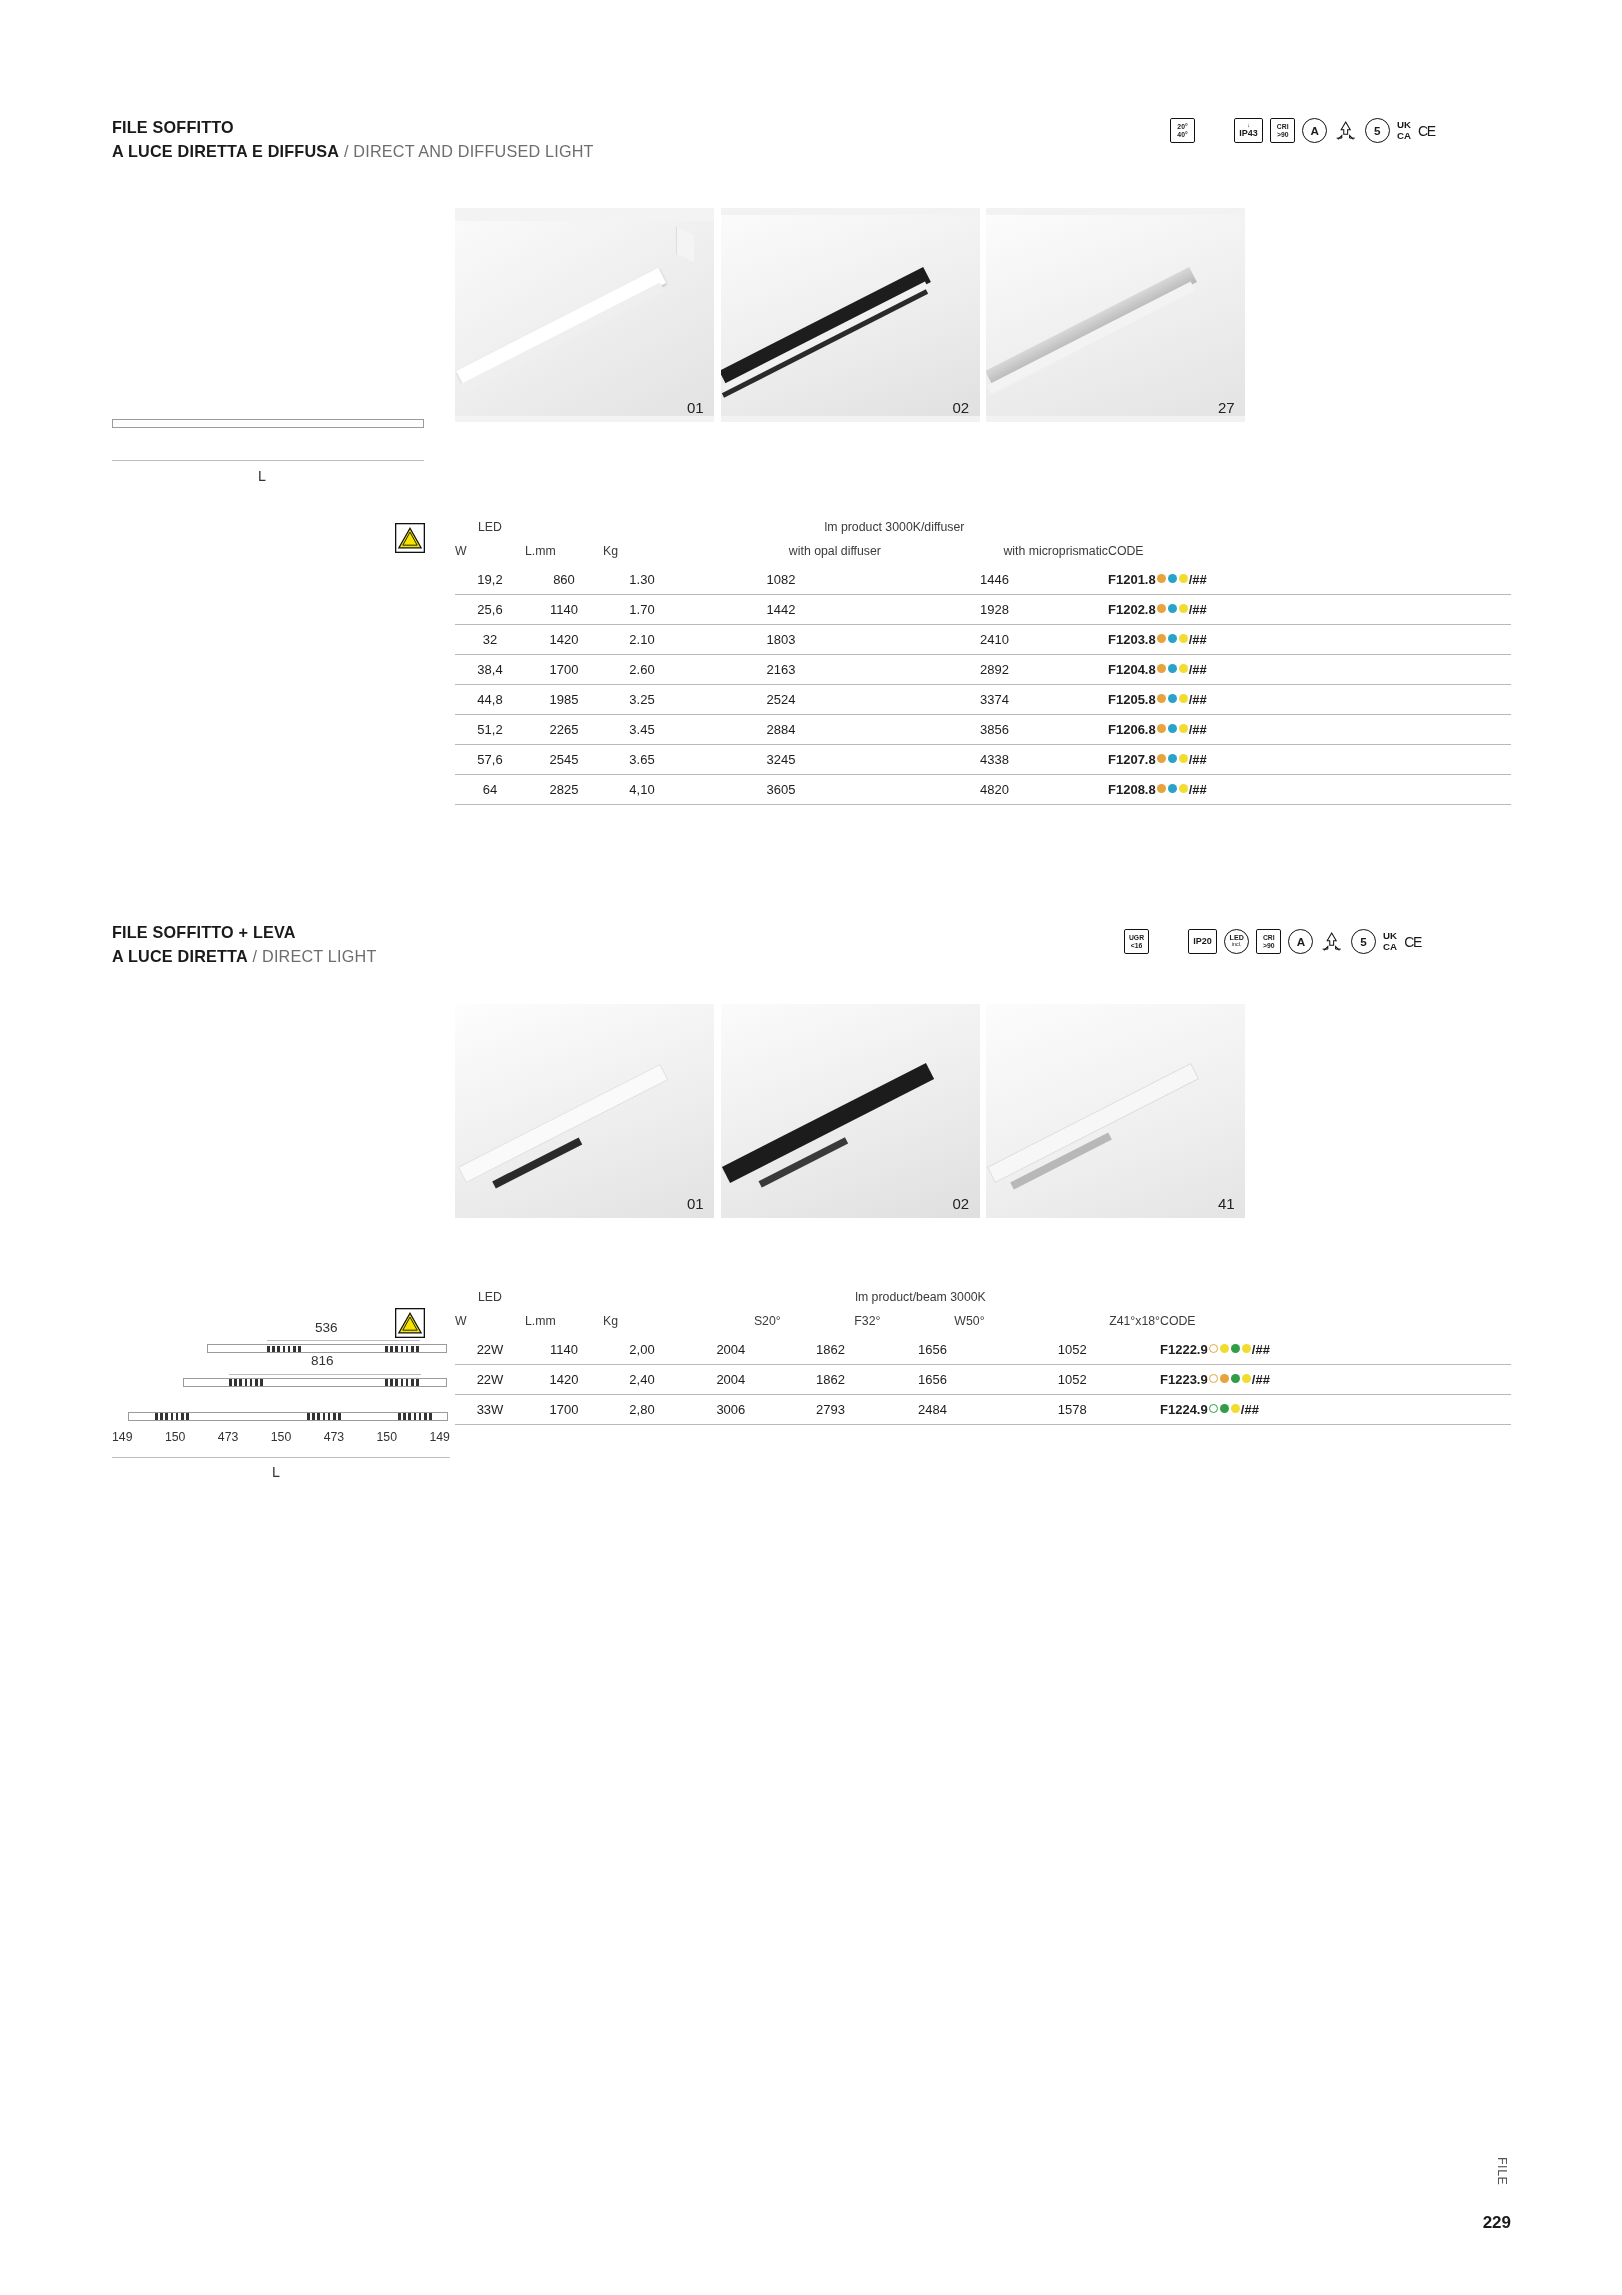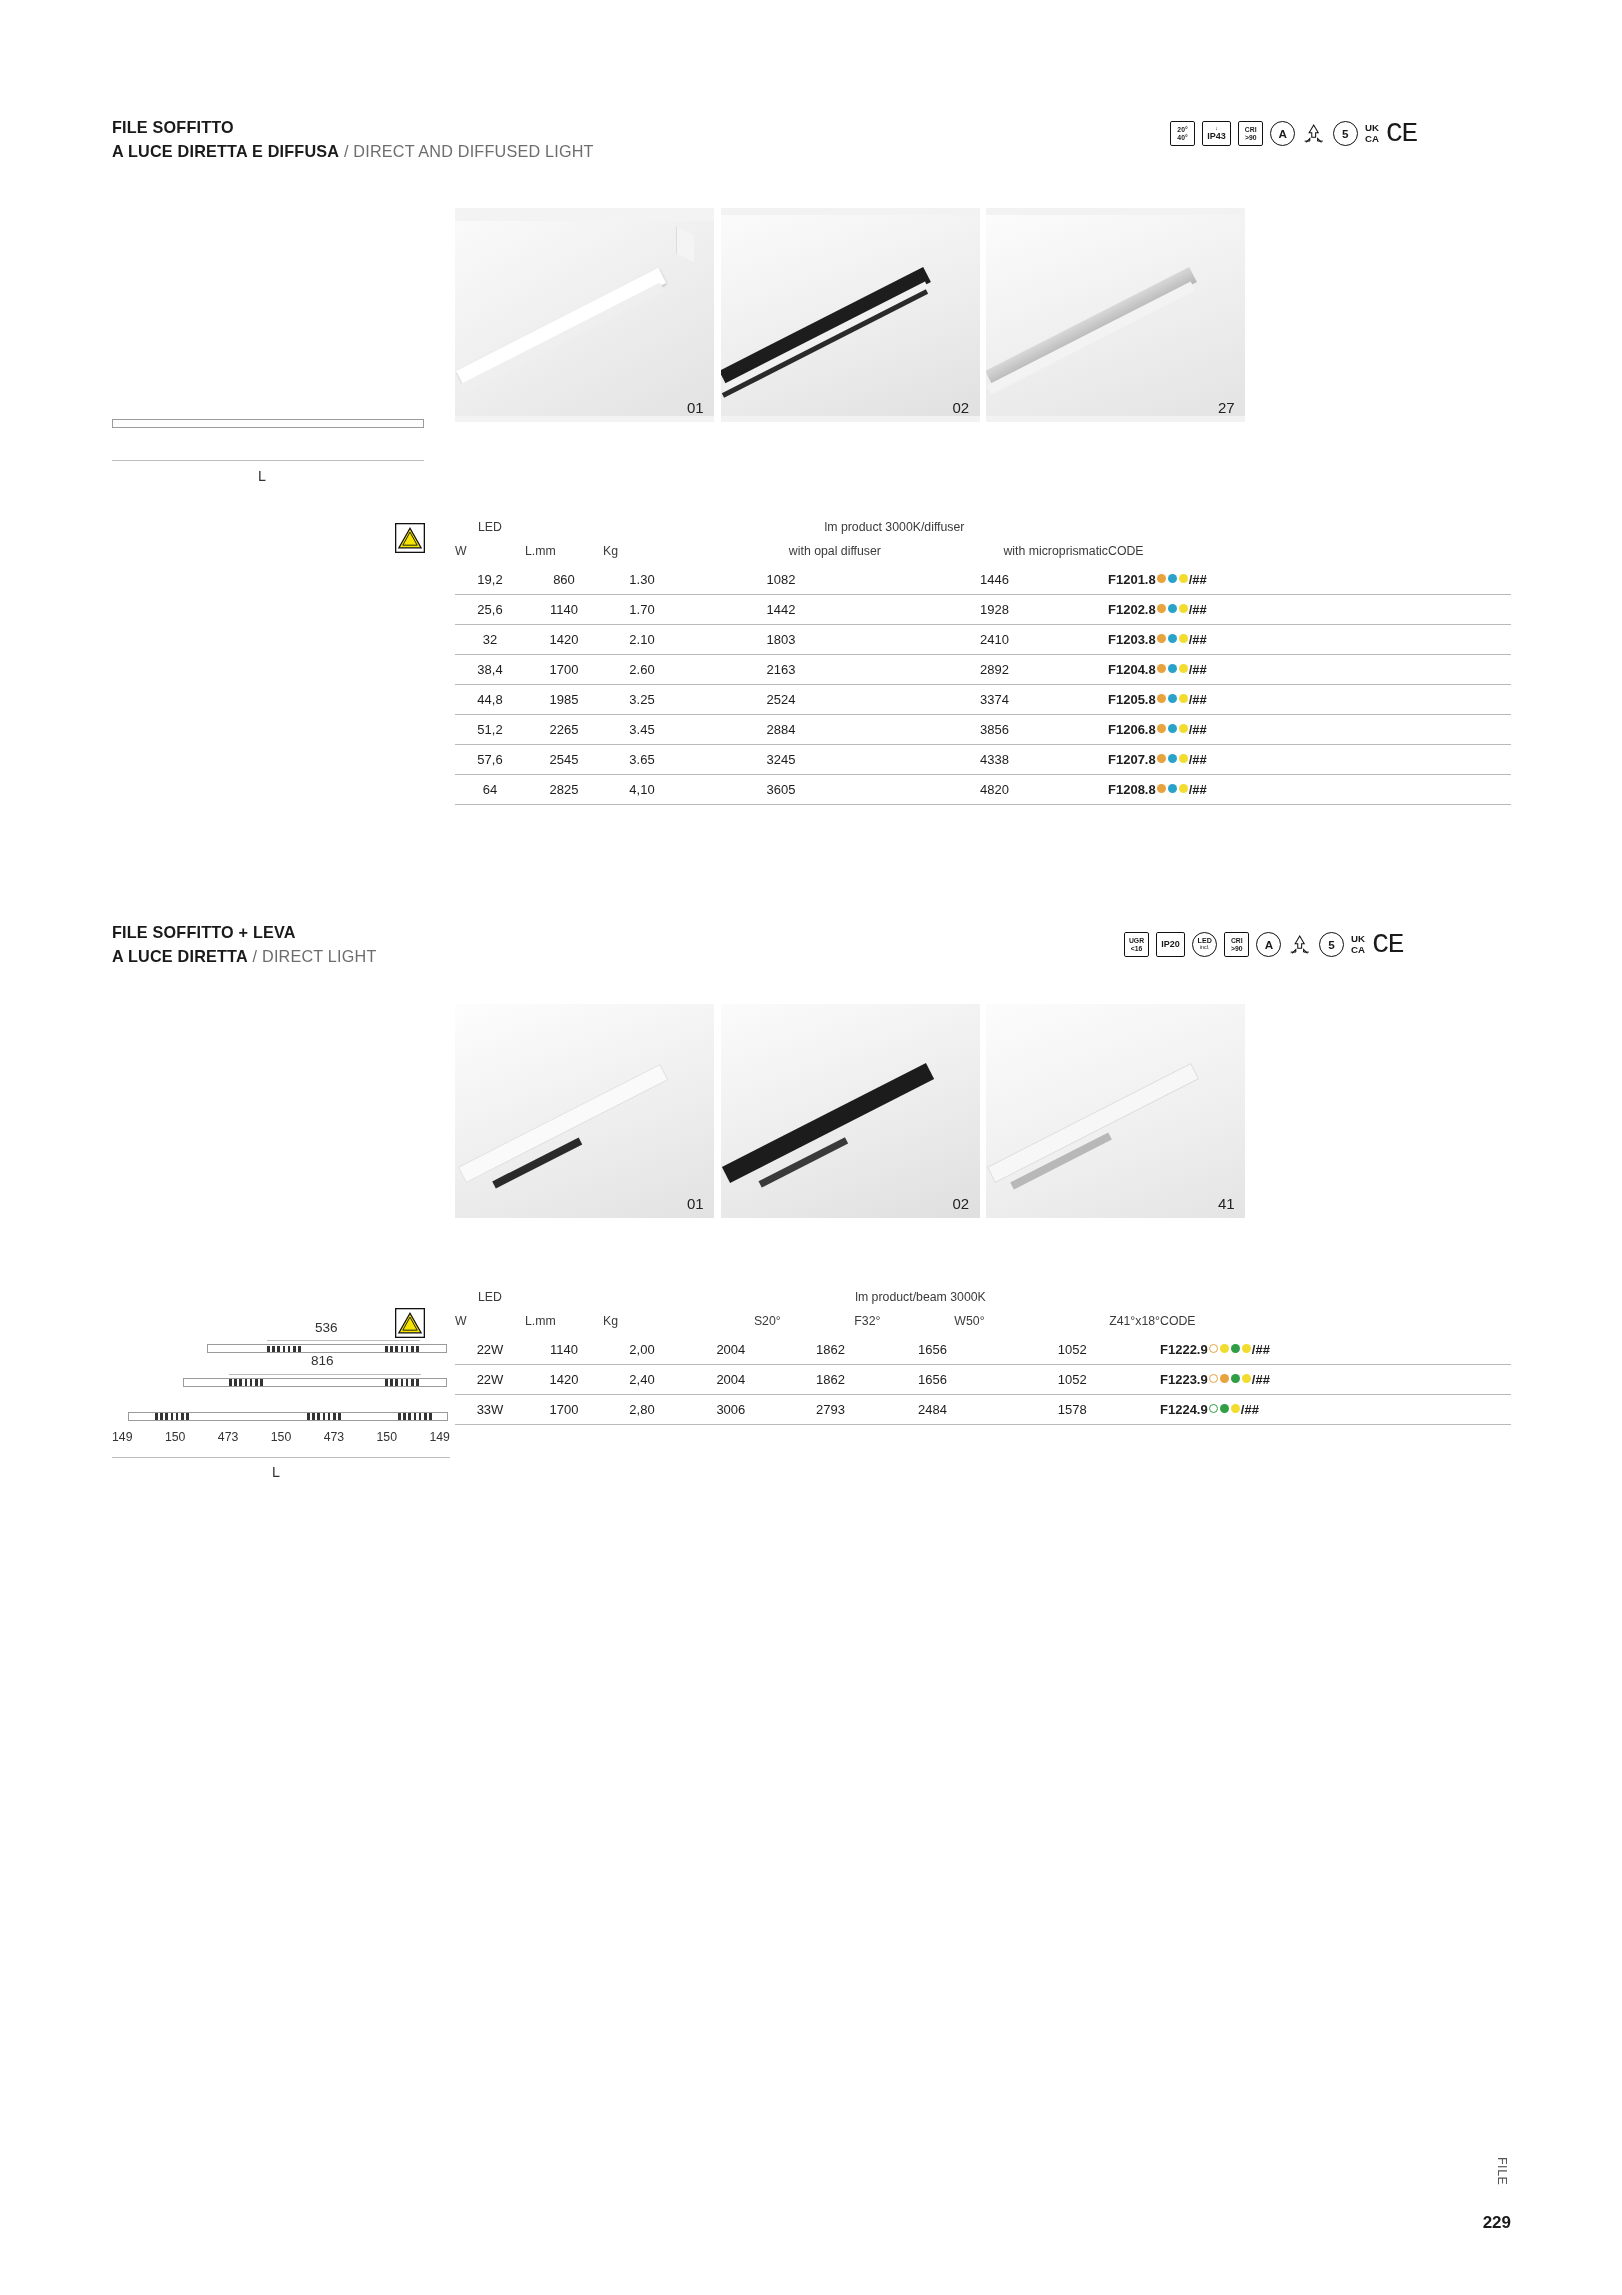--- a/index.html
+++ b/index.html
@@ -78,20 +78,21 @@
     border: 1px solid #111;
     border-radius: 1.9px;
     height: 25px;
     min-width: 29px;
     display: flex;
     flex-direction: column;
     align-items: center;
     justify-content: center;
     box-sizing: border-box;
     padding: 0 1.9px;
+    margin-left: 32px;
   }
   .badge-ip .tiny {
     font-size: 5.8px;
     line-height: 5.8px;
   }
   .badge-ip .ipmain {
     font-size: 9px;
     font-weight: bold;
     line-height: 9.7px;
   }
@@ -113,23 +114,23 @@
     position: relative;
   }
   .recycle svg { display: block; }
   .uk-ca {
     font-size: 9.7px;
     font-weight: bold;
     line-height: 10.4px;
     text-align: right;
   }
   .ce-mark {
-    font-size: 28px;
+    font-size: 14px;
     letter-spacing: -1.3px;
-    font-family: Liberation Mono, monospace;
+    font-family: Liberation Sans, sans-serif;
     font-weight: normal;
   }
   .badge-led {
     border: 1px solid #111;
     border-radius: 50%;
     width: 25px; height: 25px;
     display: flex; flex-direction: column;
     align-items: center; justify-content: center;
     box-sizing: border-box;
   }

